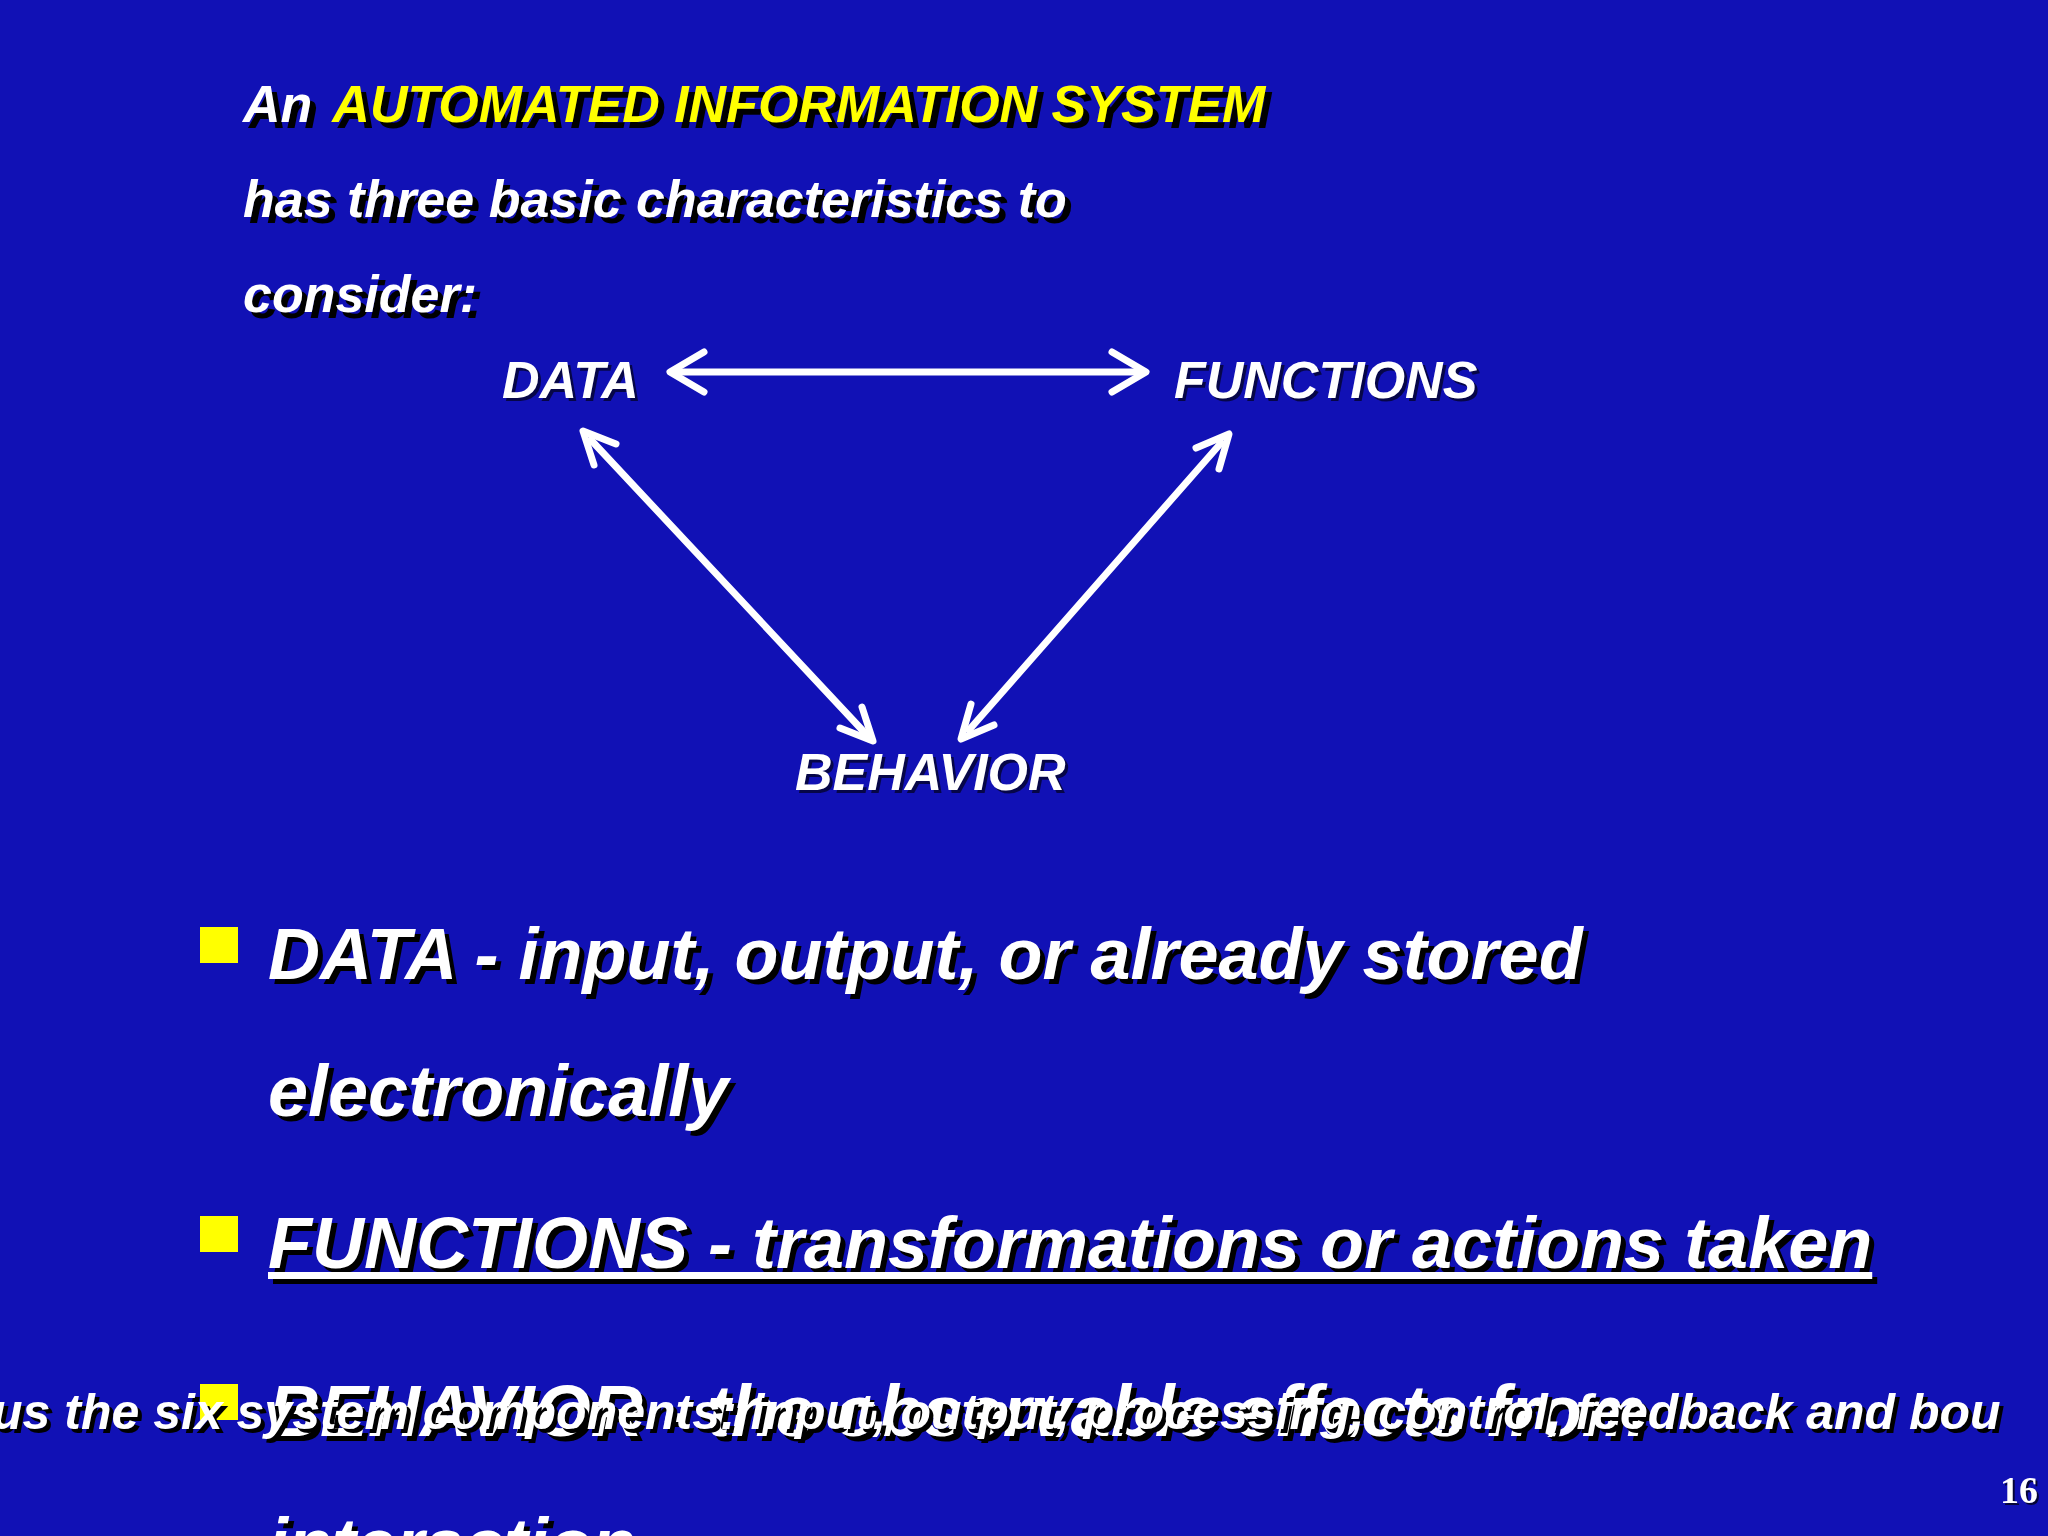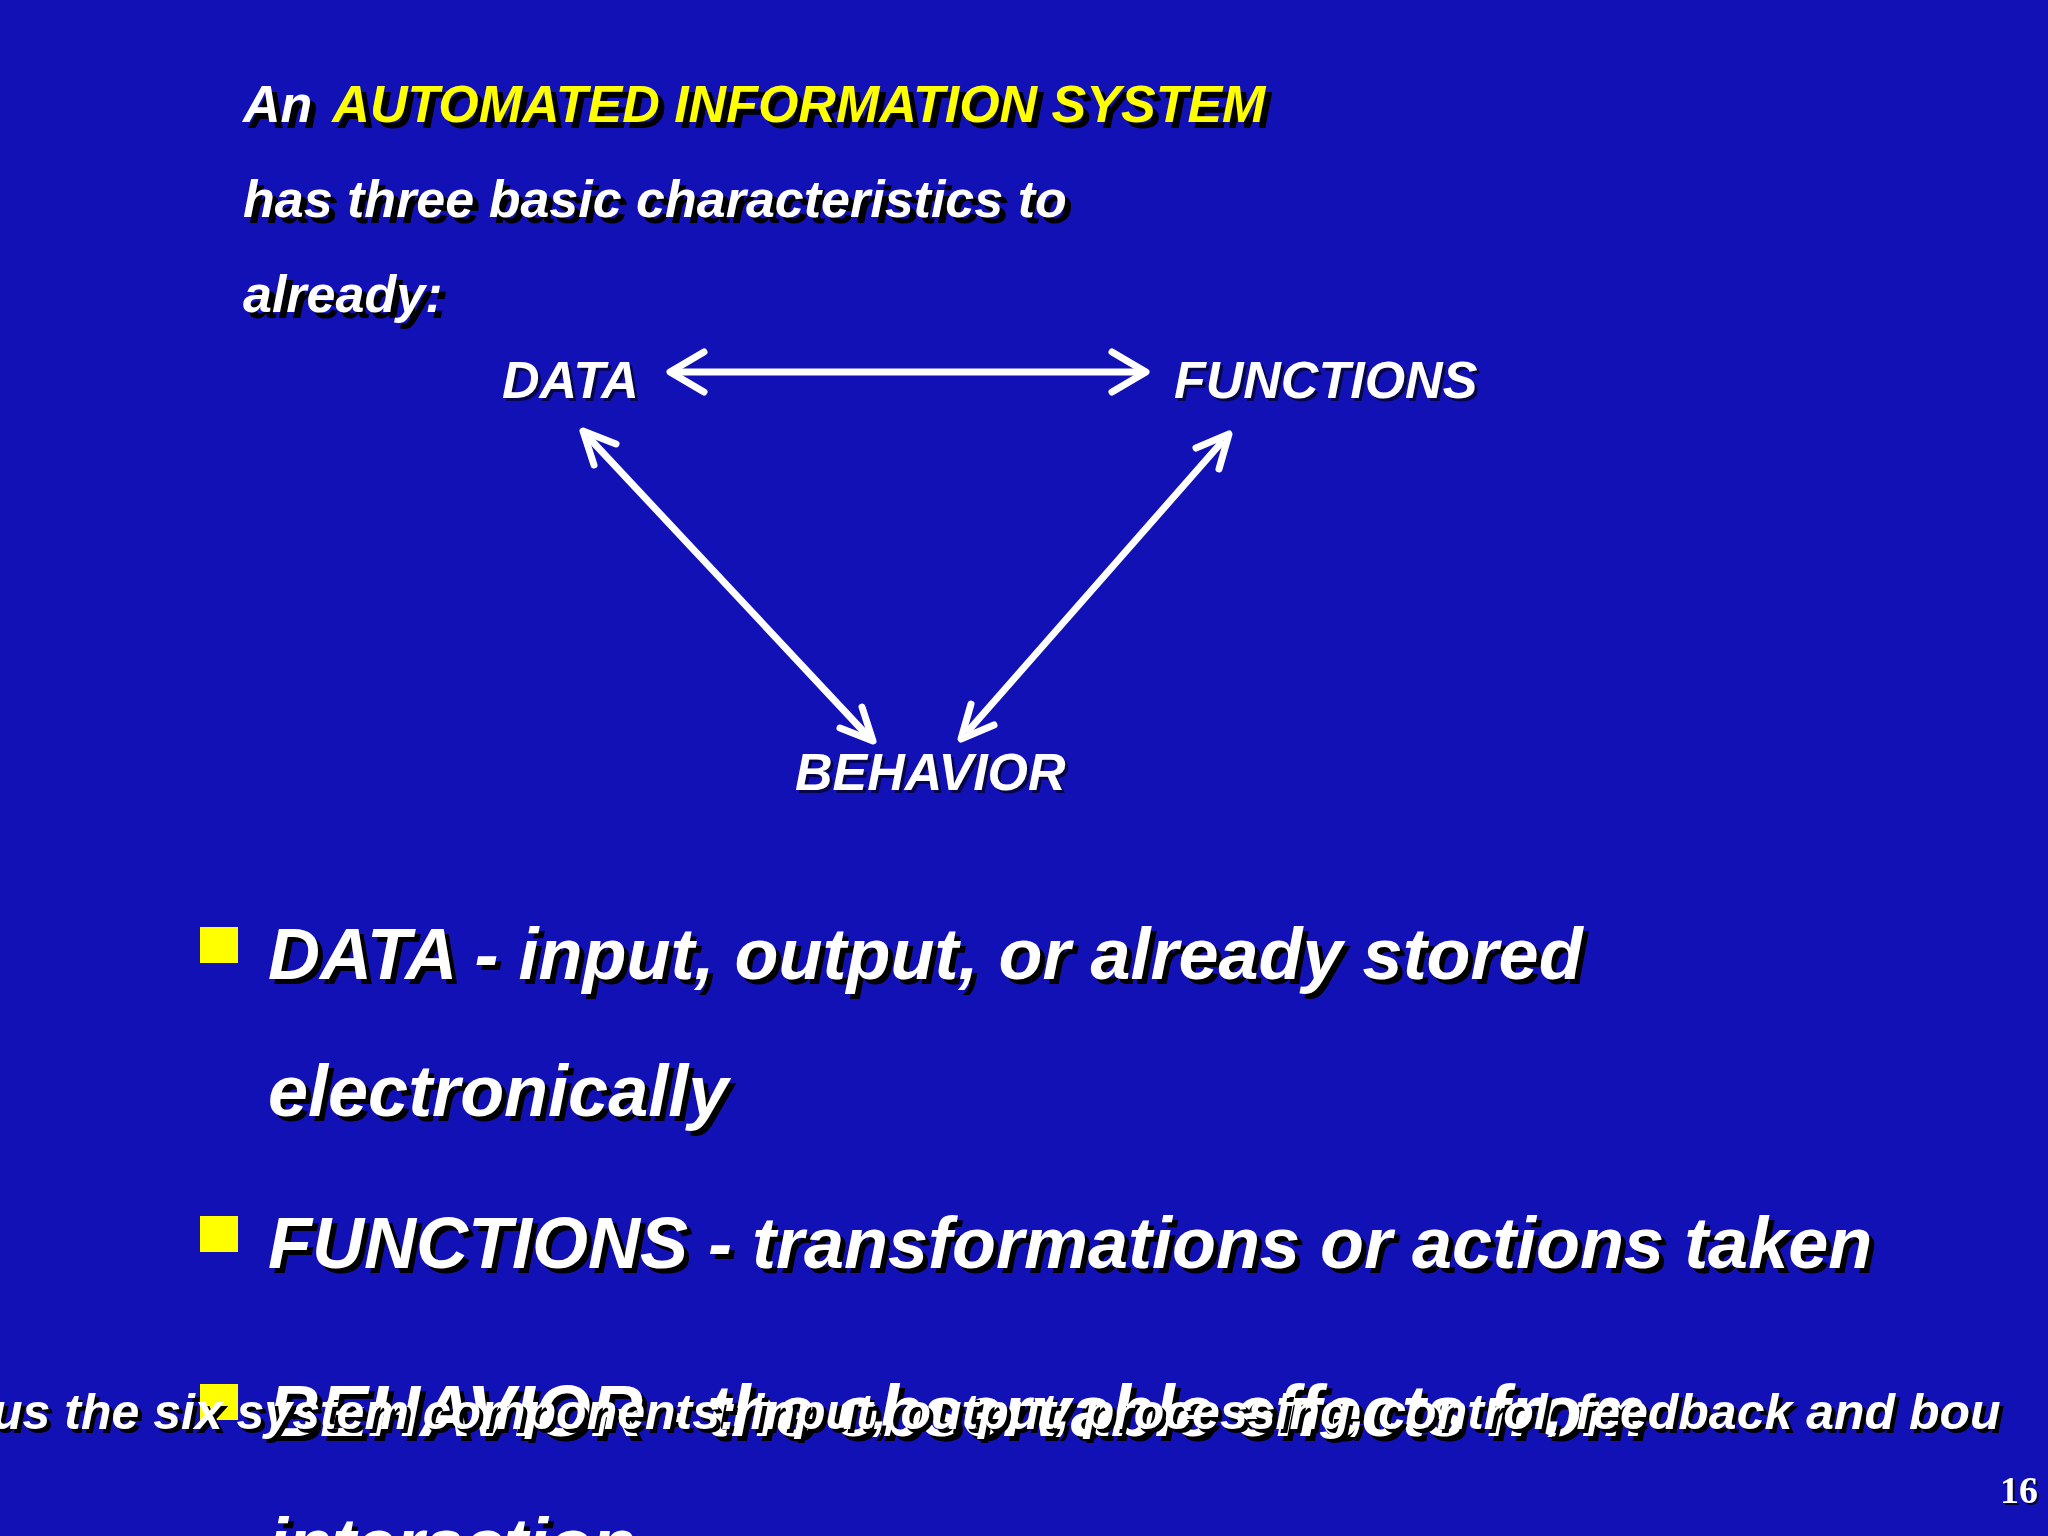--- a/index.html
+++ b/index.html
@@ -48,21 +48,21 @@
   #sq2 { top: 1216px; }
   #sq3 { top: 1384px; }
   .bullet-text {
     position: absolute; left: 268px;
     font-size: 72px;
     text-shadow: 5px 5px 0 #000000;
     white-space: nowrap;
   }
   #b1l1 { top: 913px; }
   #b1l2 { top: 1050px; }
-  #b2l1 { top: 1202px; }
+  #b2l1 { top: 1202px; text-decoration: underline; }
   #b3l1 { top: 1370px; }
   #b3l2 { top: 1503px; }
 
   
   .footer-overlay {
     position: absolute; left: -8px; top: 1383px;
     font-size: 50px;
     text-shadow: 4px 4px 0 #000000;
     white-space: nowrap;
   }
@@ -76,21 +76,21 @@
   }
 </style>
 </head>
 <body>
 
 <div class="title">
   <div>
     <span class="prefix">An</span><span class="highlight">AUTOMATED INFORMATION SYSTEM</span>
   </div>
   <div>has three basic characteristics to</div>
-  <div>already:</div>
+  <div>consider:</div>
 </div>
 
 <svg class="arrows" viewBox="0 0 2048 1536" aria-hidden="true">
   <g stroke="#ffffff" stroke-width="7" fill="none" stroke-linecap="round" stroke-linejoin="round">
 
     <g>
       <line x1="676" y1="372" x2="1140" y2="372"></line>
       <polyline points="704,352 670,372 704,392"></polyline>
       <polyline points="1112,352 1146,372 1112,392"></polyline>
     </g>

